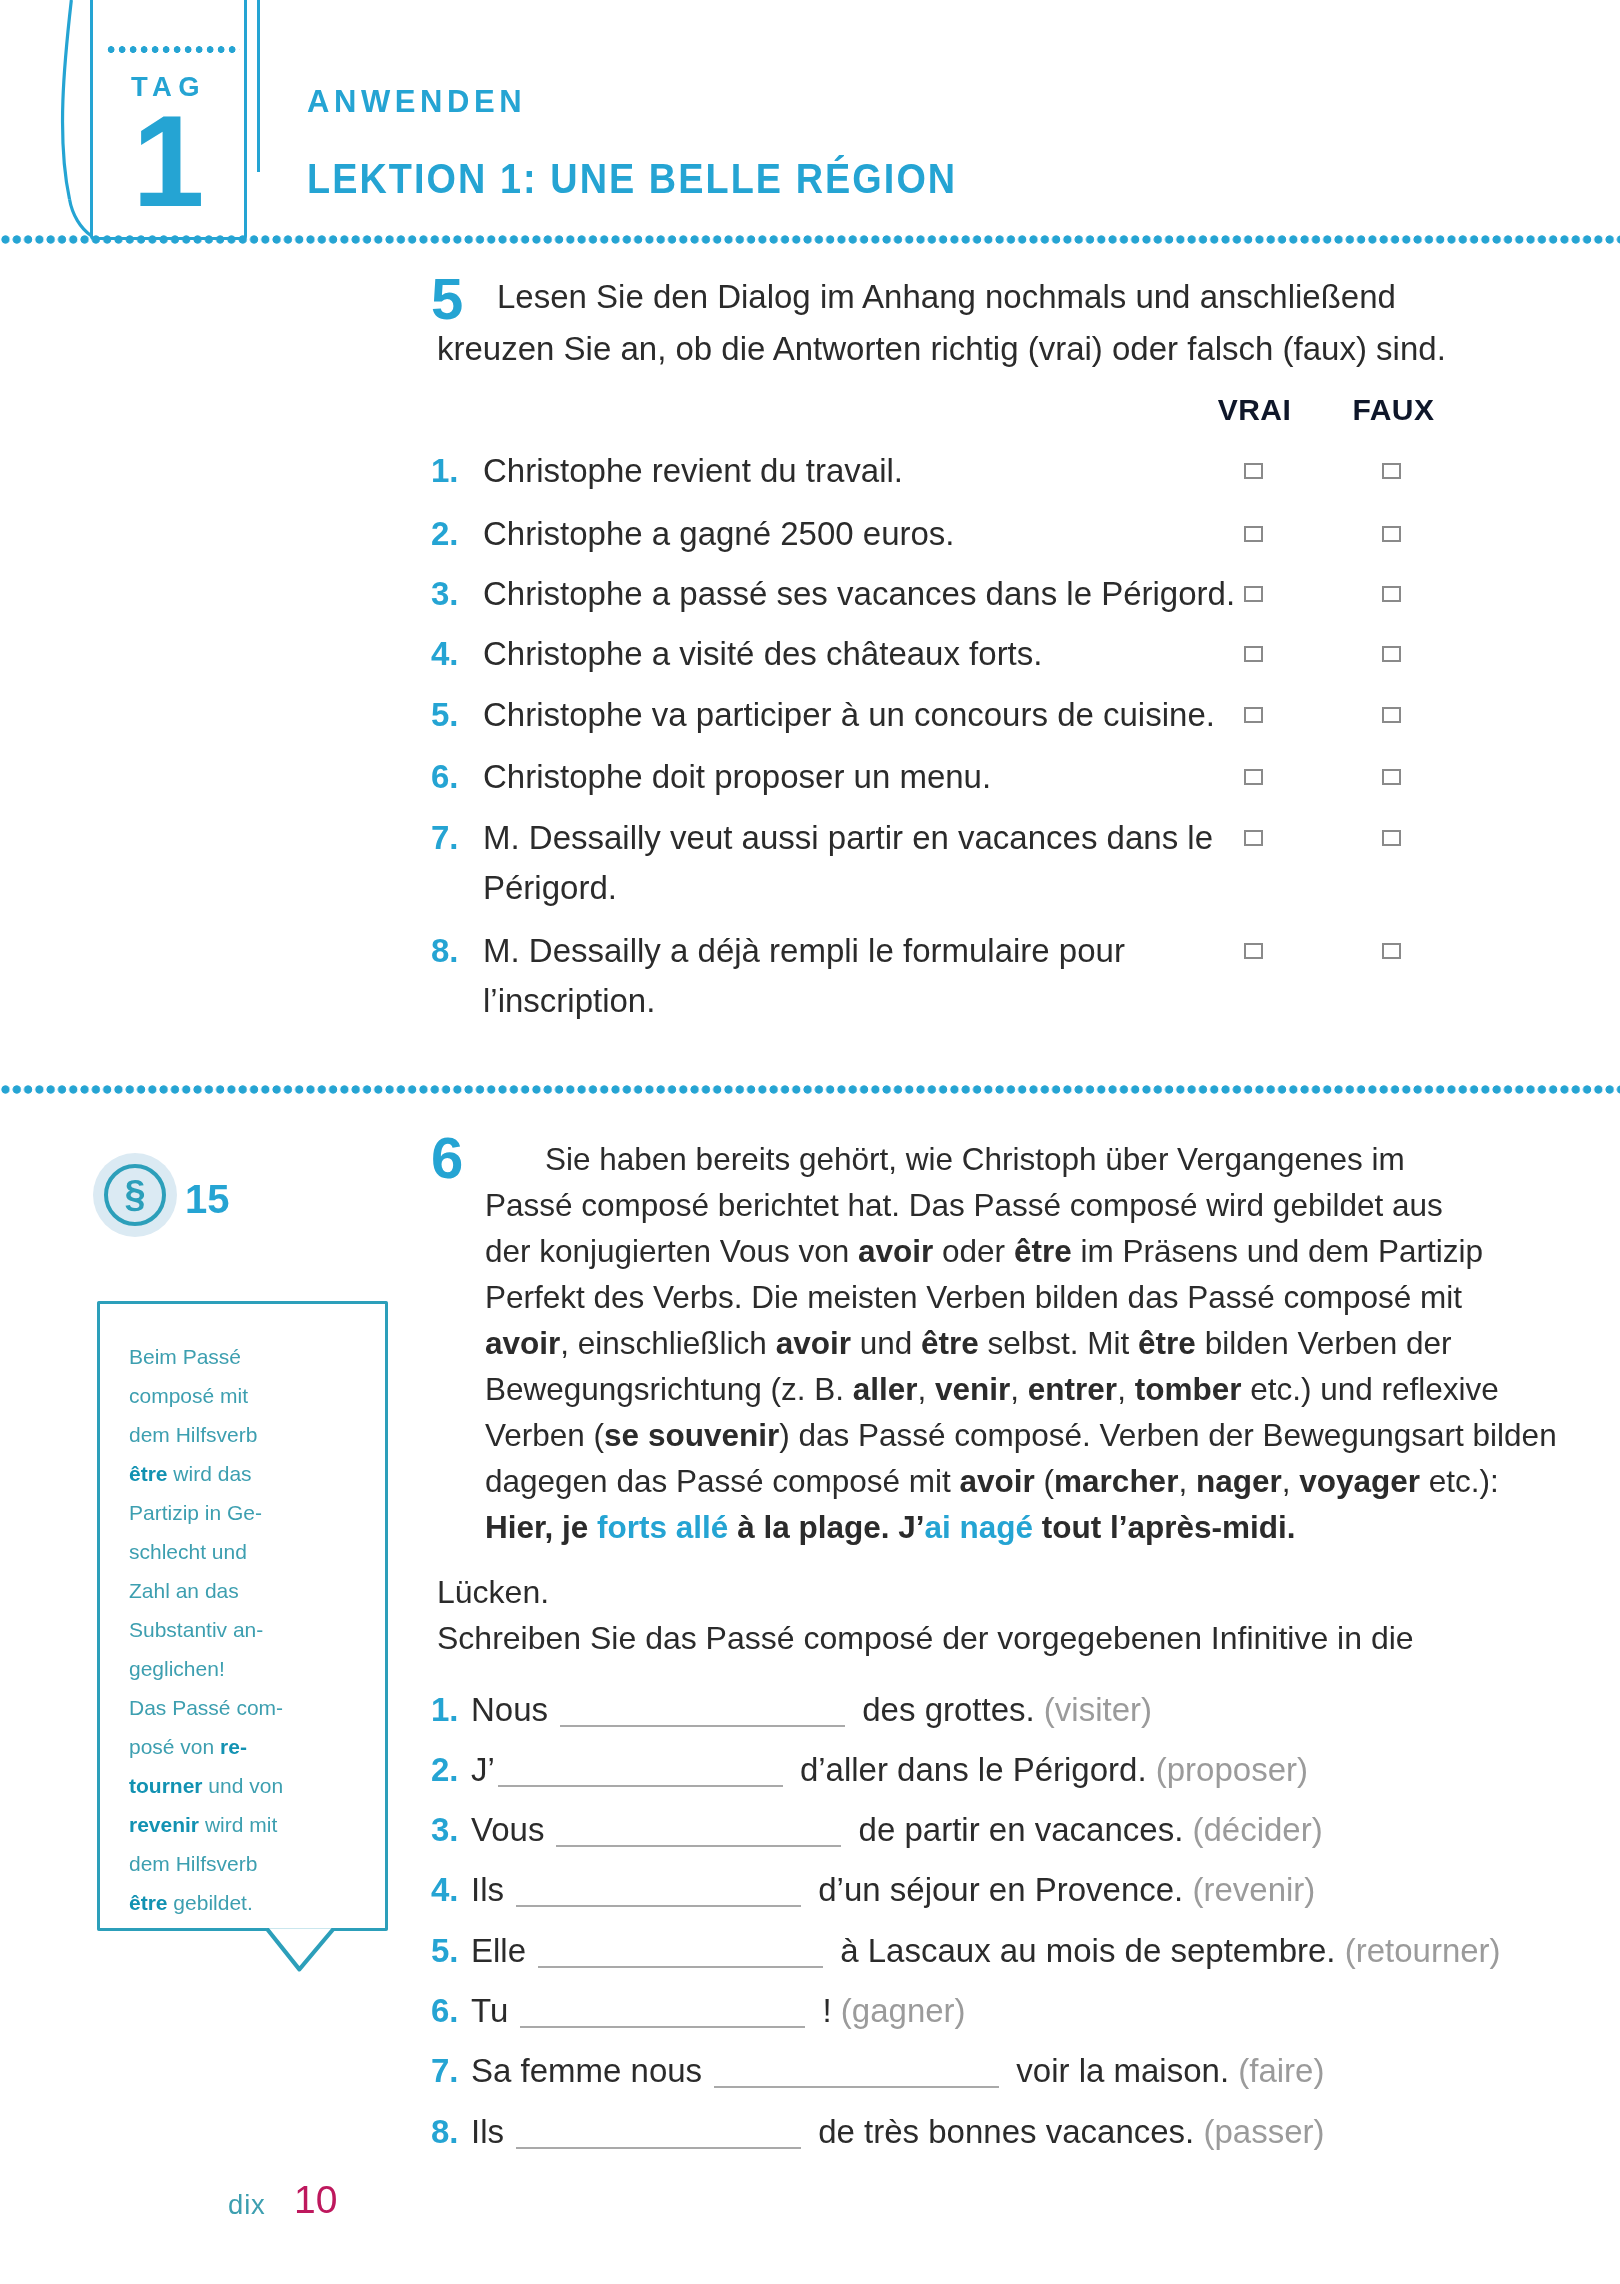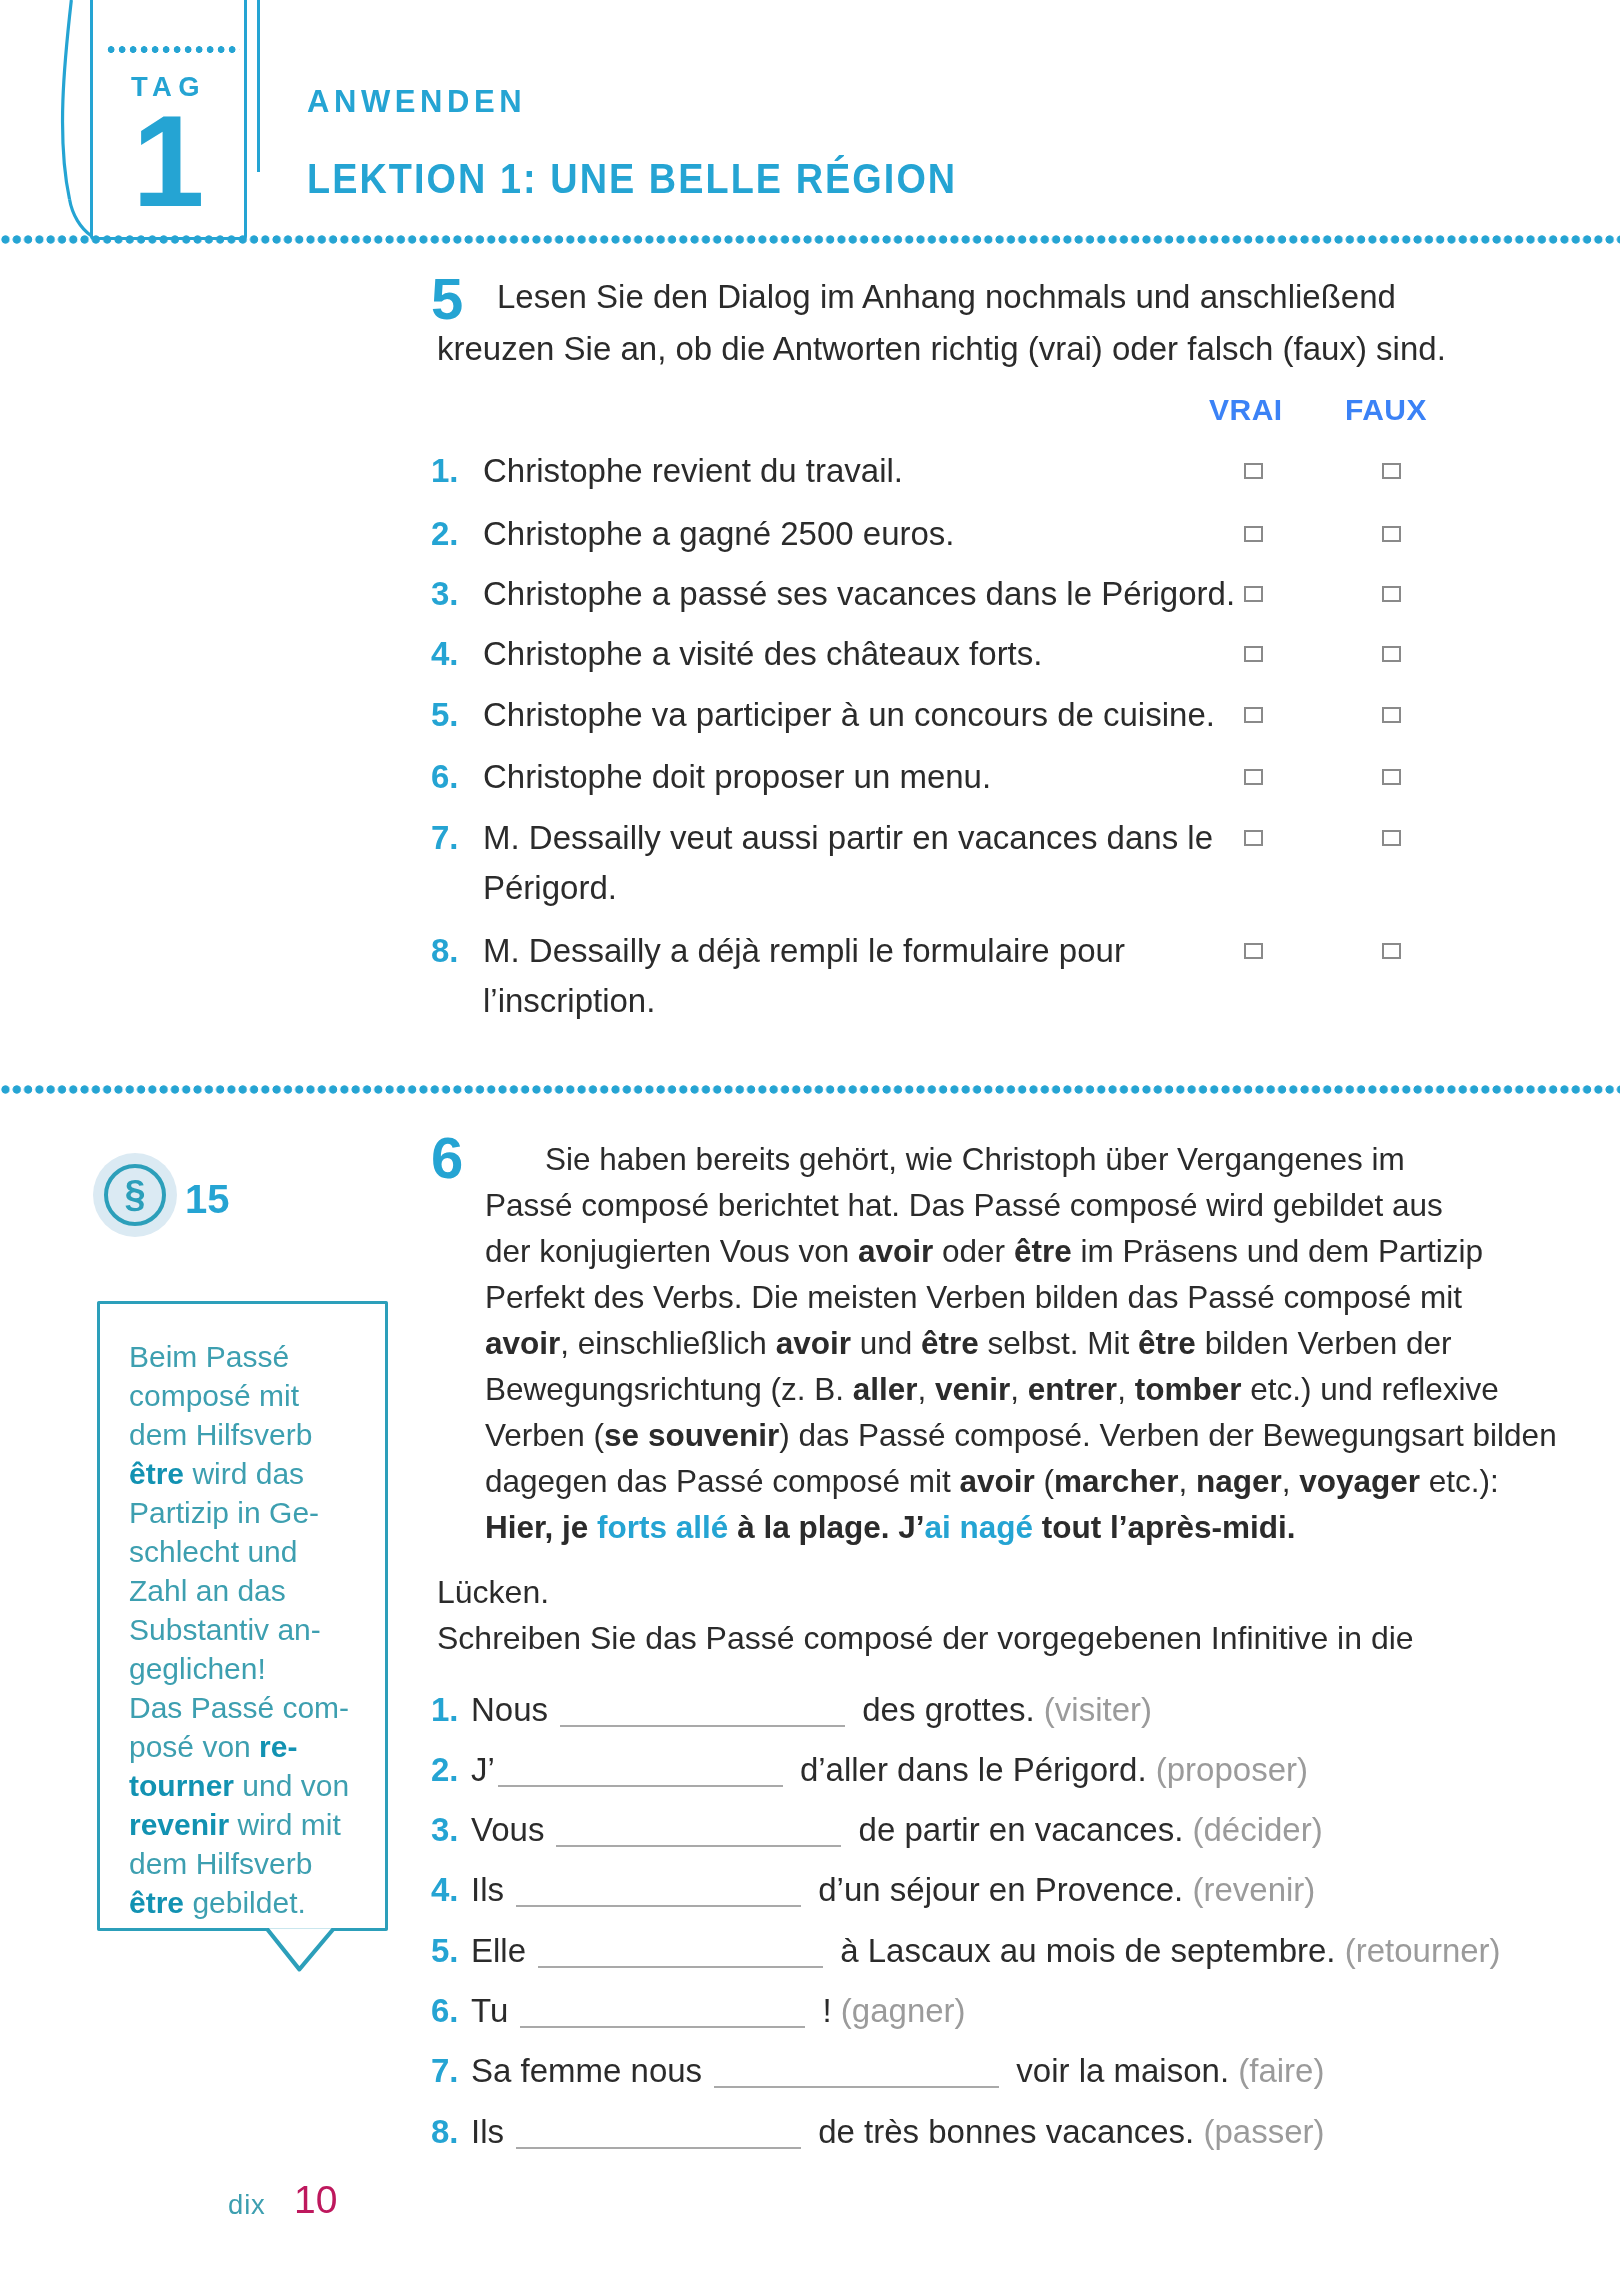--- a/index.html
+++ b/index.html
@@ -58,21 +58,21 @@
   .sep2{top:1084px;}
   
   .exnum{position:absolute;left:431px;font-size:58px;font-weight:700;color:var(--teal);line-height:58px;}
   .exnum5{top:270px;}
   .exnum6{top:1129px;}
   
   .ex5-intro{position:absolute;left:437px;top:271px;font-size:33px;}
   .ex5-intro .ln{height:52px;line-height:52px;white-space:nowrap;}
   .ex5-intro .ln.first{padding-left:60px;}
   .colhead{position:absolute;top:393px;height:33px;line-height:33px;font-size:30px;
-    font-weight:700;color:#3b82f6;letter-spacing:0.5px;}
+    font-weight:700;color:#0f172a;text-align:center;letter-spacing:0.5px;}
   .colhead.vrai{left:1209px;width:91px;}
   .colhead.faux{left:1345px;width:97px;}
   .vfrow{position:absolute;left:431px;width:1190px;font-size:33px;}
   .vfrow .l1,.vfrow .l2{height:40px;line-height:40px;white-space:nowrap;}
   .vfrow .l2{padding-left:52px;height:52px;line-height:60px;}
   .num{display:inline-block;width:52px;font-weight:700;color:var(--teal);}
   .cb{
     position:absolute;top:12px;width:19px;height:16.4px;border:2.3px solid var(--cb);
     background:#fff;cursor:pointer;
   }
@@ -84,21 +84,21 @@
     position:absolute;left:11px;top:11px;width:62px;height:62px;border-radius:50%;
     border:4.6px solid var(--teal-deep);color:var(--teal-deep);
     text-align:center;line-height:53px;font-size:38px;font-weight:700;
   }
   .paref{position:absolute;left:185px;top:1177px;font-size:40px;font-weight:700;color:var(--teal);line-height:44px;}
   
   .note{
     position:absolute;left:97px;top:1301px;width:291px;height:630px;
     border:3.7px solid var(--teal-deep);border-radius:1.8px;background:#fff;
   }
-  .note-text{position:absolute;left:29px;top:33px;font-size:30px;color:var(--teal-note);}
+  .note-text{position:absolute;left:29px;top:33px;font-size:21px;color:var(--teal-note);}
   .note-text .ln{height:39px;line-height:39px;white-space:nowrap;}
   .tail{position:absolute;left:261px;top:1928px;}
   
   .ex6-par{position:absolute;left:437px;top:1136px;font-size:31.5px;margin-left:48px;}
   .ex6-par .ln{height:46px;line-height:46px;white-space:nowrap;}
   .ex6-par .ln.first{padding-left:60px;}
   .ex6-instr{position:absolute;left:437px;top:1569px;font-size:32px;}
   .ex6-instr .ln{height:46px;line-height:46px;white-space:nowrap;}
   .fillrow{position:absolute;left:431px;width:1190px;font-size:33px;height:42px;line-height:42px;white-space:nowrap;}
   .fillrow .num{width:40px;}

